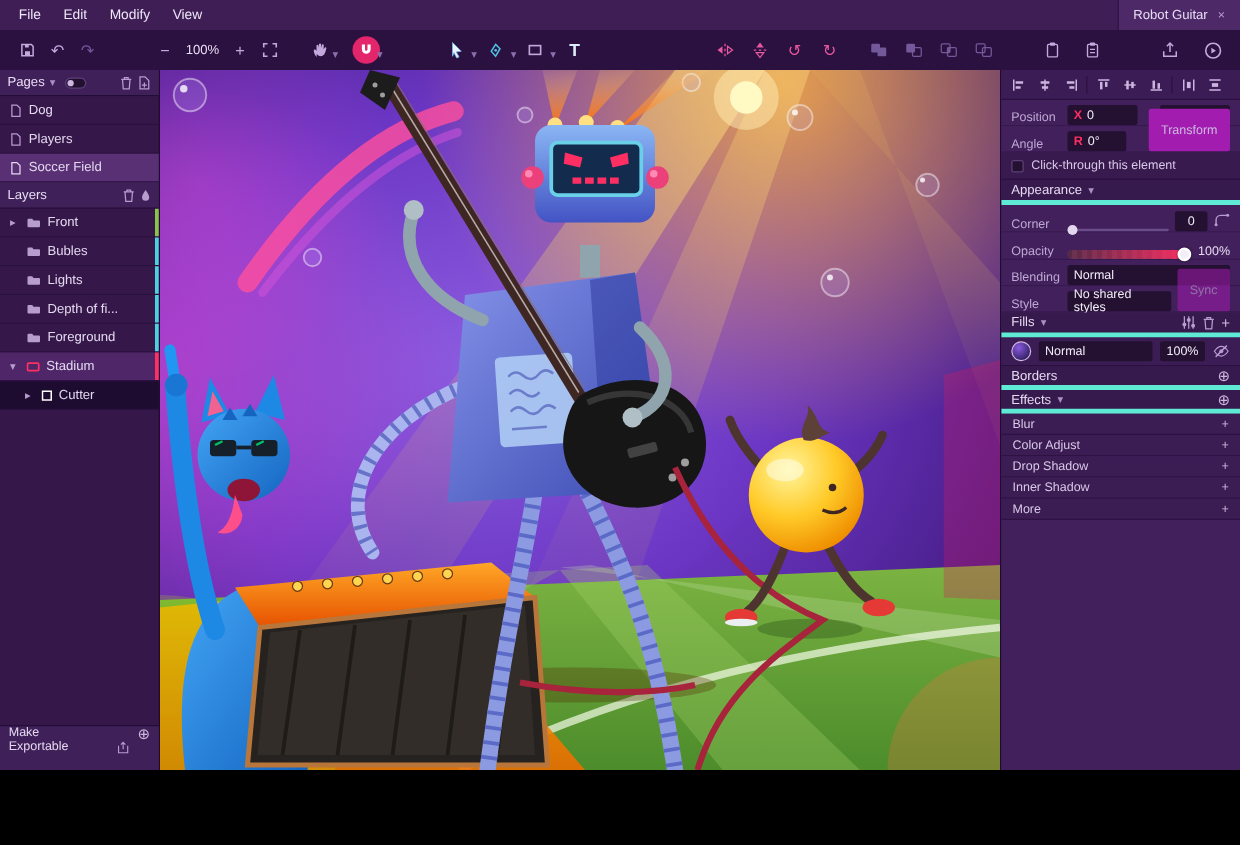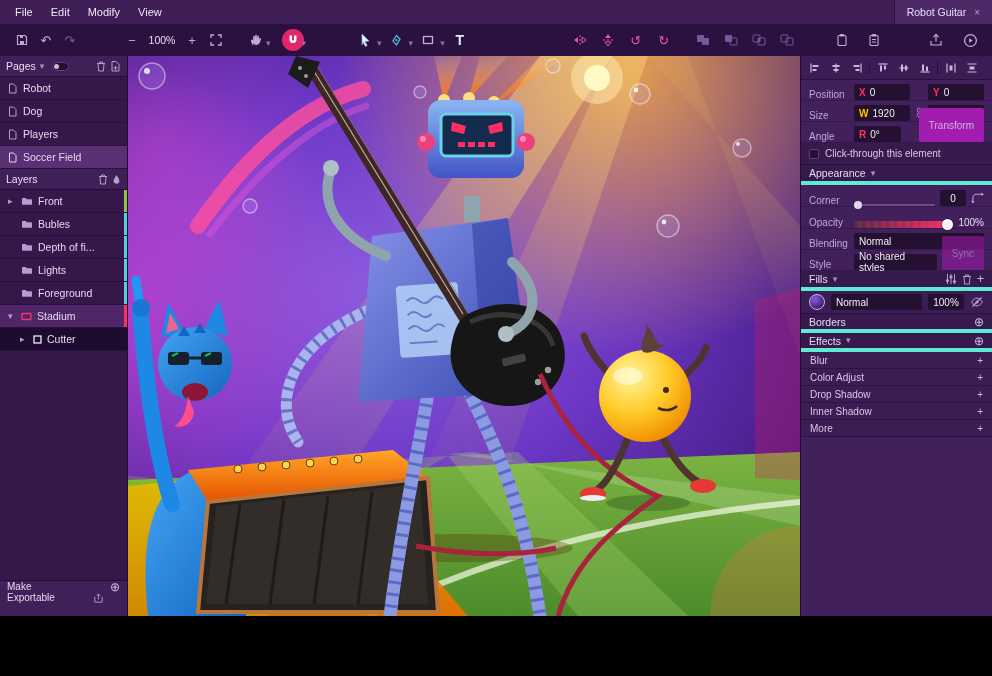--- a/index.html
+++ b/index.html
@@ -263,26 +263,20 @@
           <svg width="11" height="12" viewBox="0 0 11 12">
               <path d="M2 1.5h4l3 3V11H2z" fill="none" stroke="currentColor" stroke-width="1"></path>
               <path d="M5.5 6v4M3.5 8h4" stroke="currentColor" stroke-width="1"></path>
             </svg>
         </span>
       </div>
       <div class="page-row">
         <svg class="hicon" width="9" height="11" viewBox="0 0 9 11">
             <path d="M1.5 1h4L8 3.5V10H1.5z" fill="none" stroke="#b79cd0" stroke-width="1"></path>
           </svg>
-        <span>Robot</span>
-      </div>
-      <div class="page-row">
-        <svg class="hicon" width="9" height="11" viewBox="0 0 9 11">
-            <path d="M1.5 1h4L8 3.5V10H1.5z" fill="none" stroke="#b79cd0" stroke-width="1"></path>
-          </svg>
         <span>Dog</span>
       </div>
       <div class="page-row">
         <svg class="hicon" width="9" height="11" viewBox="0 0 9 11">
             <path d="M1.5 1h4L8 3.5V10H1.5z" fill="none" stroke="#b79cd0" stroke-width="1"></path>
           </svg>
         <span>Players</span>
       </div>
       <div class="page-row sel">
         <svg class="hicon" width="9" height="11" viewBox="0 0 9 11">
@@ -321,29 +315,29 @@
             <path d="M1 1.8a.8.8 0 0 1 .8-.8h3l1 1.3h4.4a.8.8 0 0 1 .8.8V7a.8.8 0 0 1-.8.8H1.8A.8.8 0 0 1 1 7z" fill="#b79cd0"></path>
           </svg>
         <span>Bubles</span>
         <span class="strip" style="background: rgb(77, 208, 225);"></span>
       </div>
       <div class="layer-row">
         <span class="arrow"></span>
         <svg width="12" height="9" viewBox="0 0 12 9">
             <path d="M1 1.8a.8.8 0 0 1 .8-.8h3l1 1.3h4.4a.8.8 0 0 1 .8.8V7a.8.8 0 0 1-.8.8H1.8A.8.8 0 0 1 1 7z" fill="#b79cd0"></path>
           </svg>
-        <span>Depth of fi...</span>
+        <span>Lights</span>
         <span class="strip" style="background: rgb(77, 208, 225);"></span>
       </div>
       <div class="layer-row">
         <span class="arrow"></span>
         <svg width="12" height="9" viewBox="0 0 12 9">
             <path d="M1 1.8a.8.8 0 0 1 .8-.8h3l1 1.3h4.4a.8.8 0 0 1 .8.8V7a.8.8 0 0 1-.8.8H1.8A.8.8 0 0 1 1 7z" fill="#b79cd0"></path>
           </svg>
-        <span>Lights</span>
+        <span>Depth of fi...</span>
         <span class="strip" style="background: rgb(77, 208, 225);"></span>
       </div>
       <div class="layer-row">
         <span class="arrow"></span>
         <svg width="12" height="9" viewBox="0 0 12 9">
             <path d="M1 1.8a.8.8 0 0 1 .8-.8h3l1 1.3h4.4a.8.8 0 0 1 .8.8V7a.8.8 0 0 1-.8.8H1.8A.8.8 0 0 1 1 7z" fill="#b79cd0"></path>
           </svg>
         <span>Foreground</span>
         <span class="strip" style="background: rgb(77, 208, 225);"></span>
       </div>
@@ -658,37 +652,20 @@
           <span class="pfx x">X</span>
           <span>0</span>
         </span>
         <span class="sp8"></span>
         <span class="fld w58">
           <span class="pfx y">Y</span>
           <span>0</span>
         </span>
       </div>
 
-      <div class="ins-row">
-        <span class="ins-label">Size</span>
-        <span class="fld w58">
-          <span class="pfx w">W</span>
-          <span>1920</span>
-        </span>
-        <span style="color:#b79cd0">
-          <svg width="8" height="13" viewBox="0 0 10 14">
-              <rect x="3" y="1.5" width="4" height="5" rx="2" fill="none" stroke="currentColor" stroke-width="1.1"></rect>
-              <rect x="3" y="7.5" width="4" height="5" rx="2" fill="none" stroke="currentColor" stroke-width="1.1"></rect>
-            </svg>
-        </span>
-        <span class="fld w58">
-          <span class="pfx h">H</span>
-          <span>1080</span>
-        </span>
-      </div>
 
       <div class="ins-row">
         <span class="ins-label">Angle</span>
         <span class="fld w58">
           <span class="pfx r">R</span>
           <span>0°</span>
         </span>
         <span class="sp8"></span>
         <span class="btn" style="flex:1">Transform</span>
       </div>

